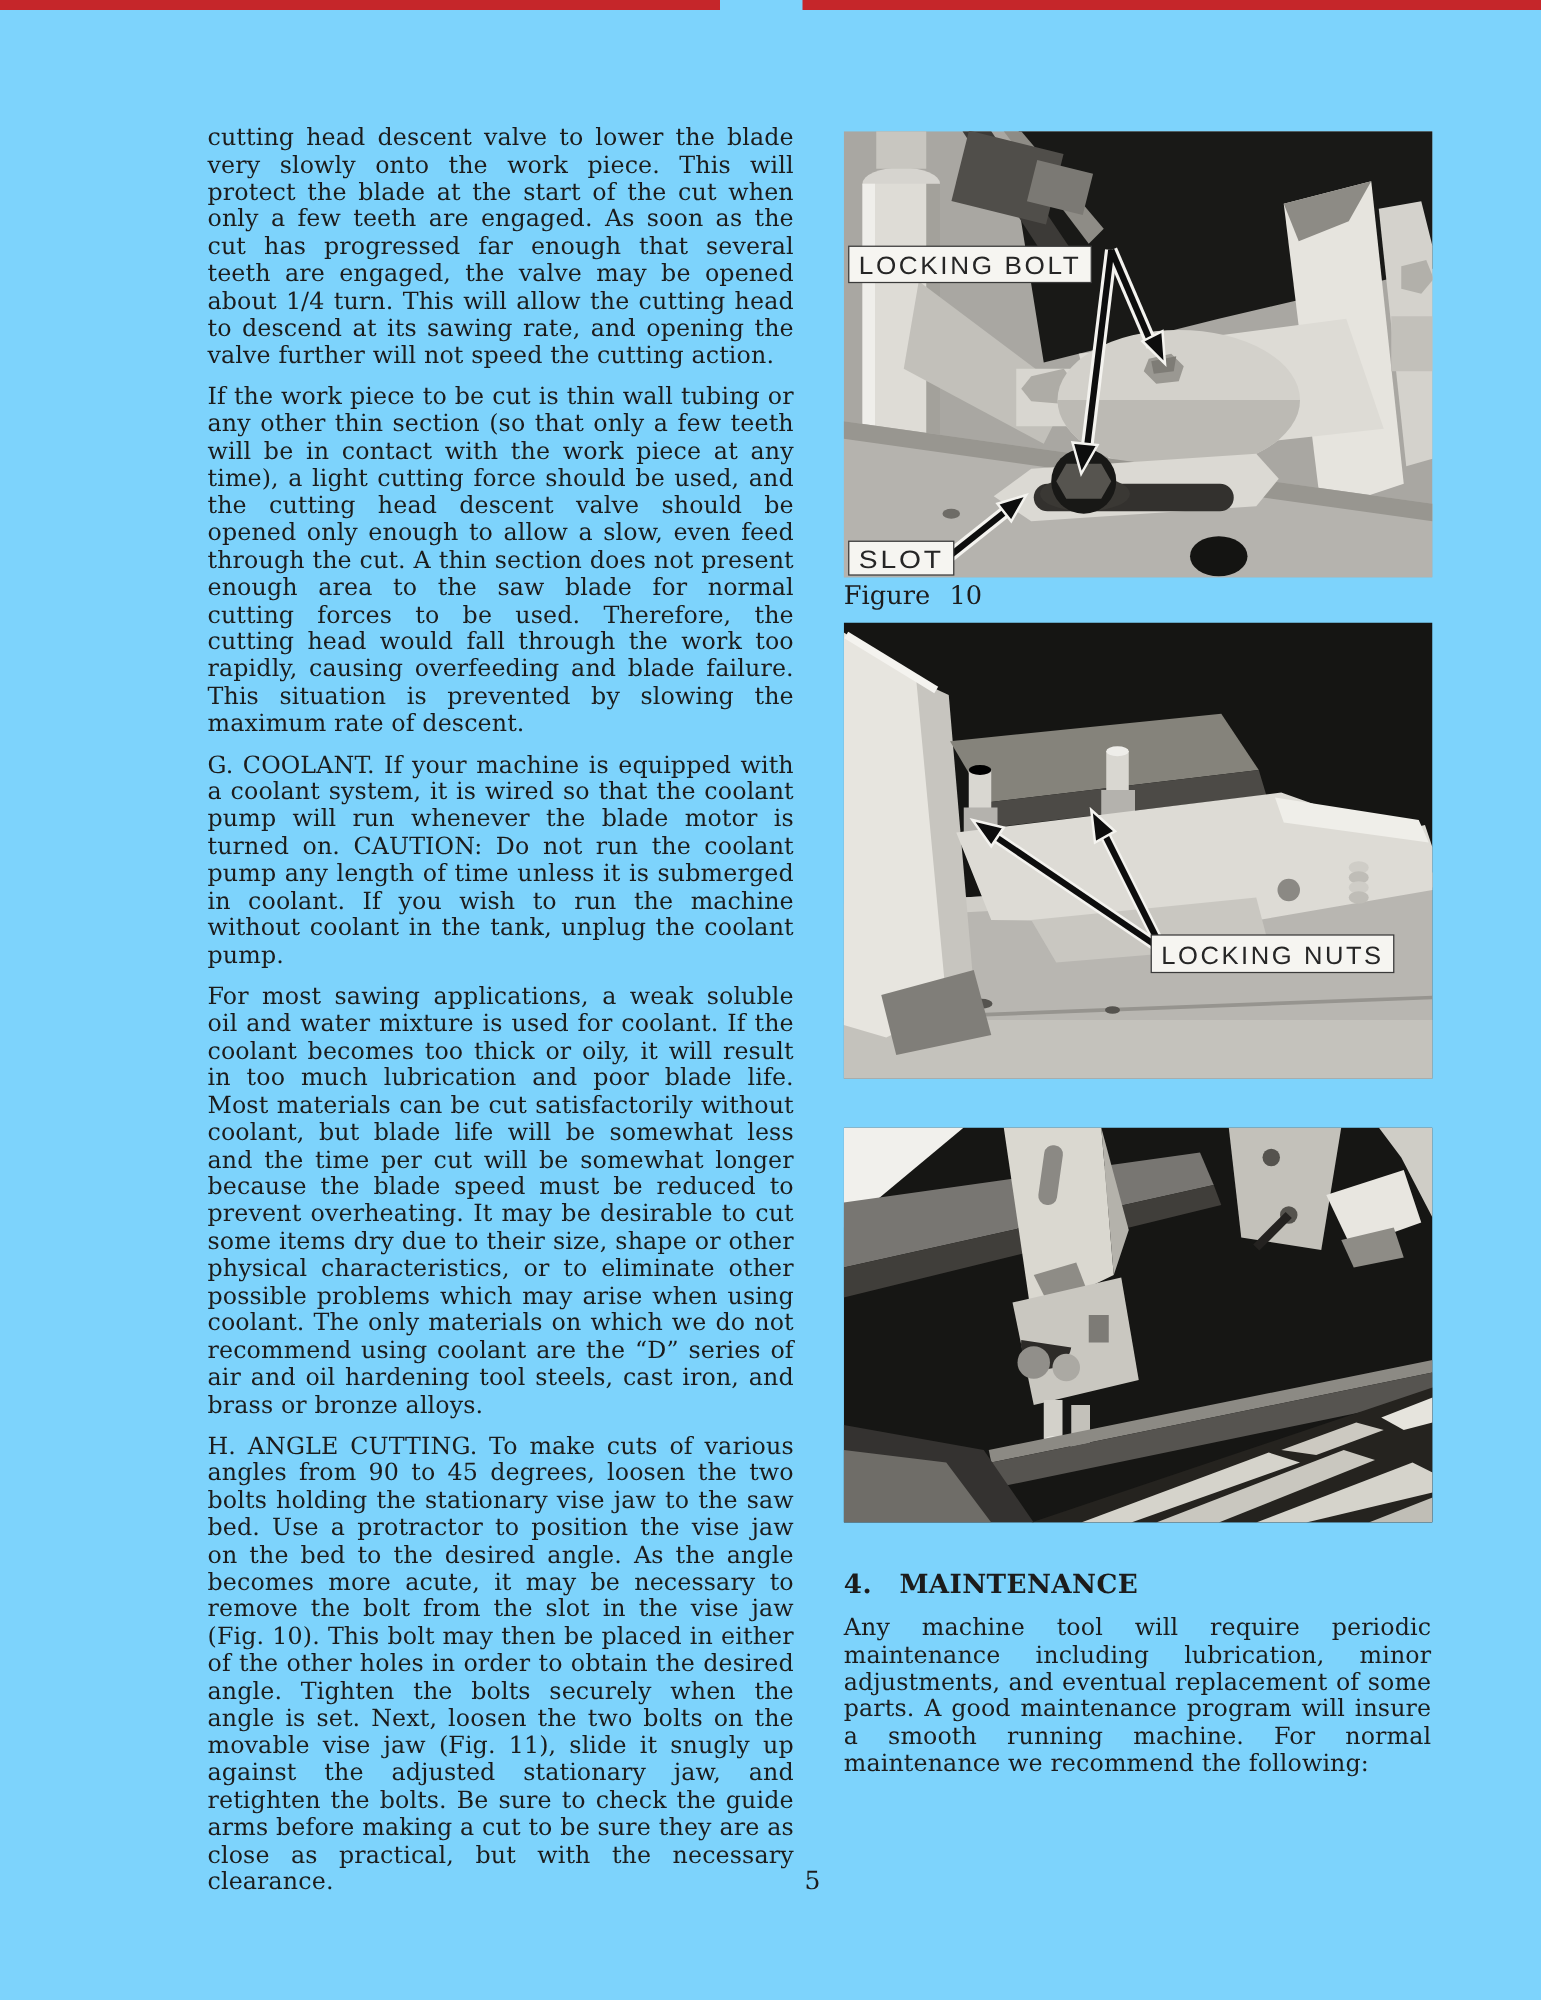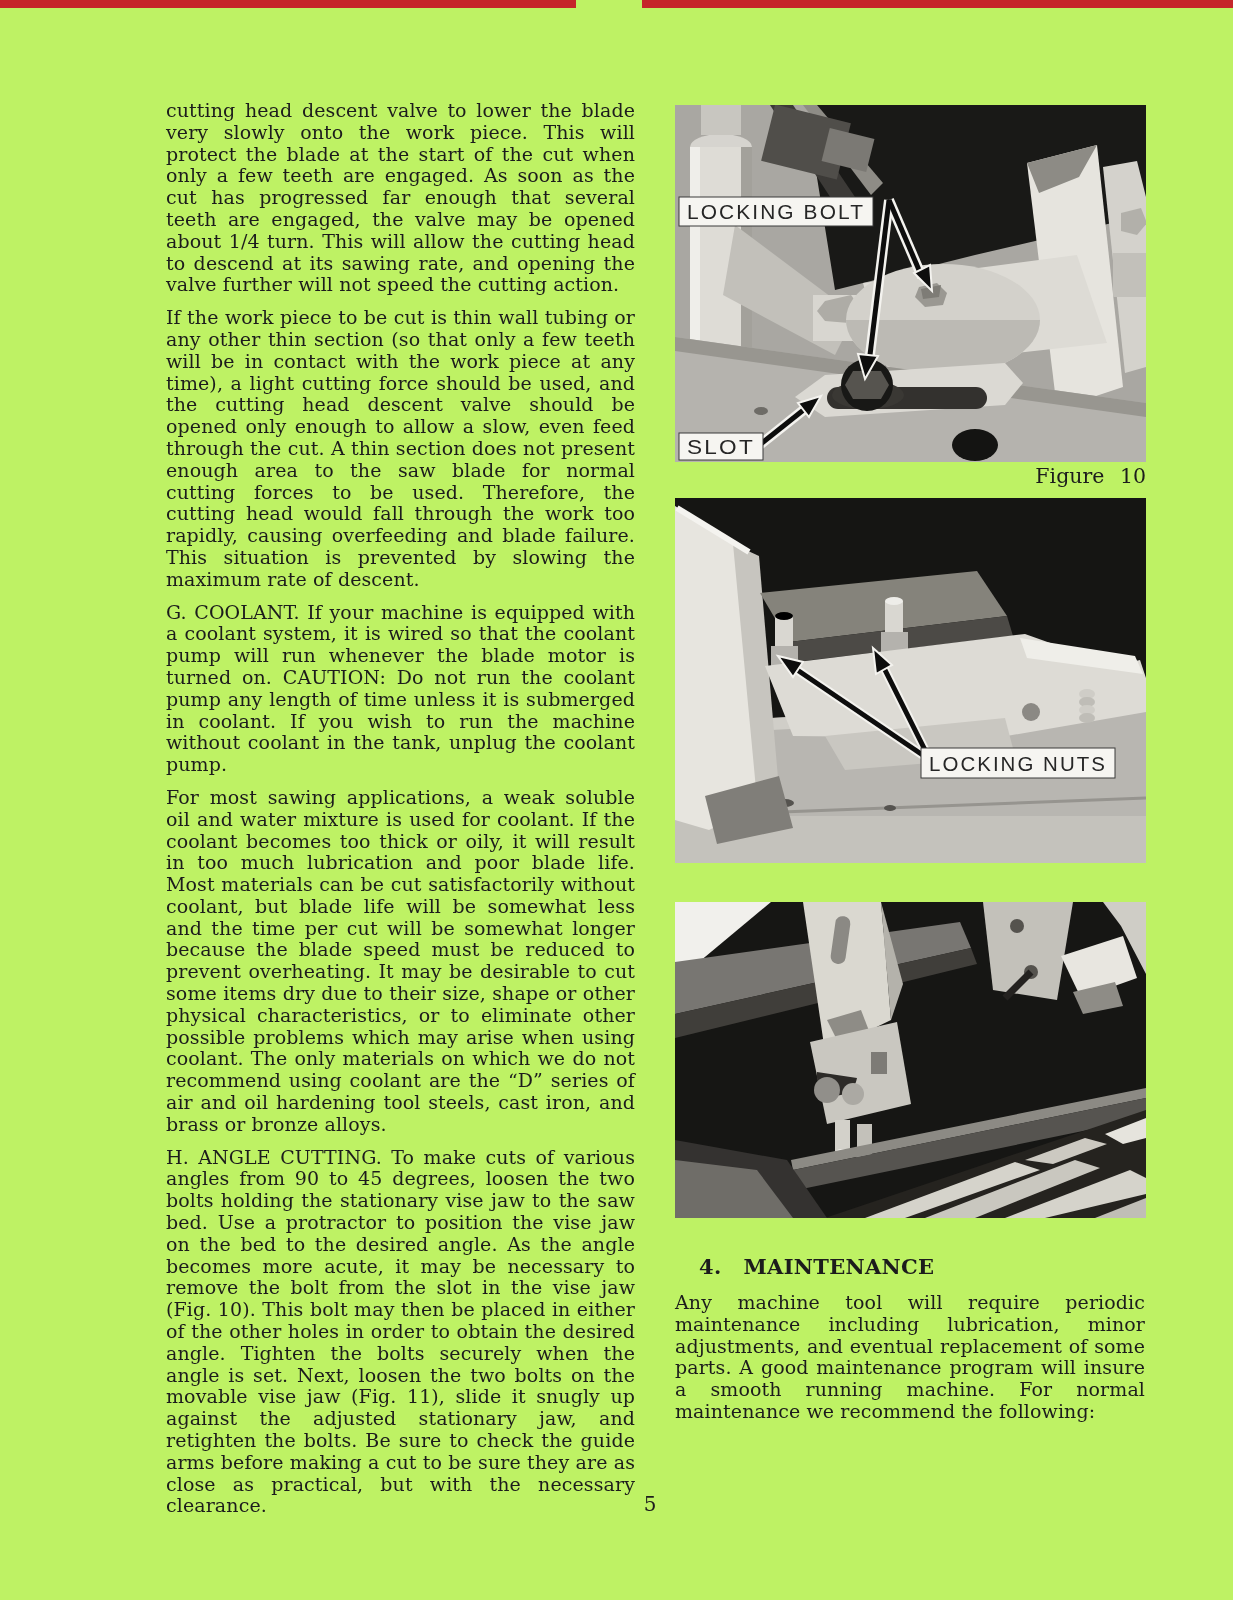--- a/index.html
+++ b/index.html
@@ -6,34 +6,34 @@
   .page{position:relative;width:1233px;height:1600px;background:#fbfaf7;
         font-family:"DejaVu Serif", serif;color:#1c1c1c;overflow:hidden;}
   .topbar{position:absolute;top:0;height:8px;background:#c5262a;}
   .topbar.seg-l{left:0;width:576px;}
   .topbar.seg-r{left:642px;width:591px;}
   .textcol{position:absolute;text-align:justify;font-size:19px;line-height:21.8px;
            letter-spacing:0.1px;}
   .textcol p{margin:11px 0 0 0;}
   .textcol p:first-child{margin-top:0;}
   .photo{position:absolute;display:block;}
-  .caption{position:absolute;text-align:right;font-size:20.5px;word-spacing:9px;}
+  .caption{position:absolute;text-align:left;font-size:20.5px;word-spacing:9px;}
   .caption.cap45{word-spacing:4px;}
   .caption .deg{font-size:13px;vertical-align:7px;}
-  .heading{position:absolute;font-size:21px;font-weight:bold;letter-spacing:0.3px;margin-left:24px;}
+  .heading{position:absolute;font-size:21px;font-weight:bold;letter-spacing:0.3px;}
   .heading .num{display:inline-block;margin-right:22px;}
   .pageno{position:absolute;left:585px;top:1492px;width:130px;text-align:center;
           font-size:20px;}
   svg text.label{font-family:"Liberation Sans", sans-serif;font-size:20px;
                  letter-spacing:2px;fill:#262626;}
 </style>
 </head>
 <body>
 
-<div class="page" style="background: #bef264;">
+<div class="page" style="background: #7dd3fc;">
 
   <div class="topbar seg-l" style="background: rgb(197, 38, 42);"></div>
   <div class="topbar seg-r" style="background: rgb(197, 38, 42);"></div>
 
   <div class="textcol" style="left:166px;top:100px;width:469px;">
     <p>cutting head descent valve to lower the blade very slowly onto the work piece. This will protect the blade at the start of the cut when only a few teeth are engaged. As soon as the cut has progressed far enough that several teeth are engaged, the valve may be opened about 1/4 turn. This will allow the cutting head to descend at its sawing rate, and opening the valve further will not speed the cutting action.</p>
     <p>If the work piece to be cut is thin wall tubing or any other thin section (so that only a few teeth will be in contact with the work piece at any time), a light cutting force should be used, and the cutting head descent valve should be opened only enough to allow a slow, even feed through the cut. A thin section does not present enough area to the saw blade for normal cutting forces to be used. Therefore, the cutting head would fall through the work too rapidly, causing overfeeding and blade failure. This situation is prevented by slowing the maximum rate of descent.</p>
     <p>G. COOLANT. If your machine is equipped with a coolant system, it is wired so that the coolant pump will run whenever the blade motor is turned on. CAUTION: Do not run the coolant pump any length of time unless it is submerged in coolant. If you wish to run the machine without coolant in the tank, unplug the coolant pump.</p>
     <p>For most sawing applications, a weak soluble oil and water mixture is used for coolant. If the coolant becomes too thick or oily, it will result in too much lubrication and poor blade life. Most materials can be cut satisfactorily without coolant, but blade life will be somewhat less and the time per cut will be somewhat longer because the blade speed must be reduced to prevent overheating. It may be desirable to cut some items dry due to their size, shape or other physical characteristics, or to eliminate other possible problems which may arise when using coolant. The only materials on which we do not recommend using coolant are the “D” series of air and oil hardening tool steels, cast iron, and brass or bronze alloys.</p>
     <p>H. ANGLE CUTTING. To make cuts of various angles from 90 to 45 degrees, loosen the two bolts holding the stationary vise jaw to the saw bed. Use a protractor to position the vise jaw on the bed to the desired angle. As the angle becomes more acute, it may be necessary to remove the bolt from the slot in the vise jaw (Fig. 10). This bolt may then be placed in either of the other holes in order to obtain the desired angle. Tighten the bolts securely when the angle is set. Next, loosen the two bolts on the movable vise jaw (Fig. 11), slide it snugly up against the adjusted stationary jaw, and retighten the bolts. Be sure to check the guide arms before making a cut to be sure they are as close as practical, but with the necessary clearance.</p>

